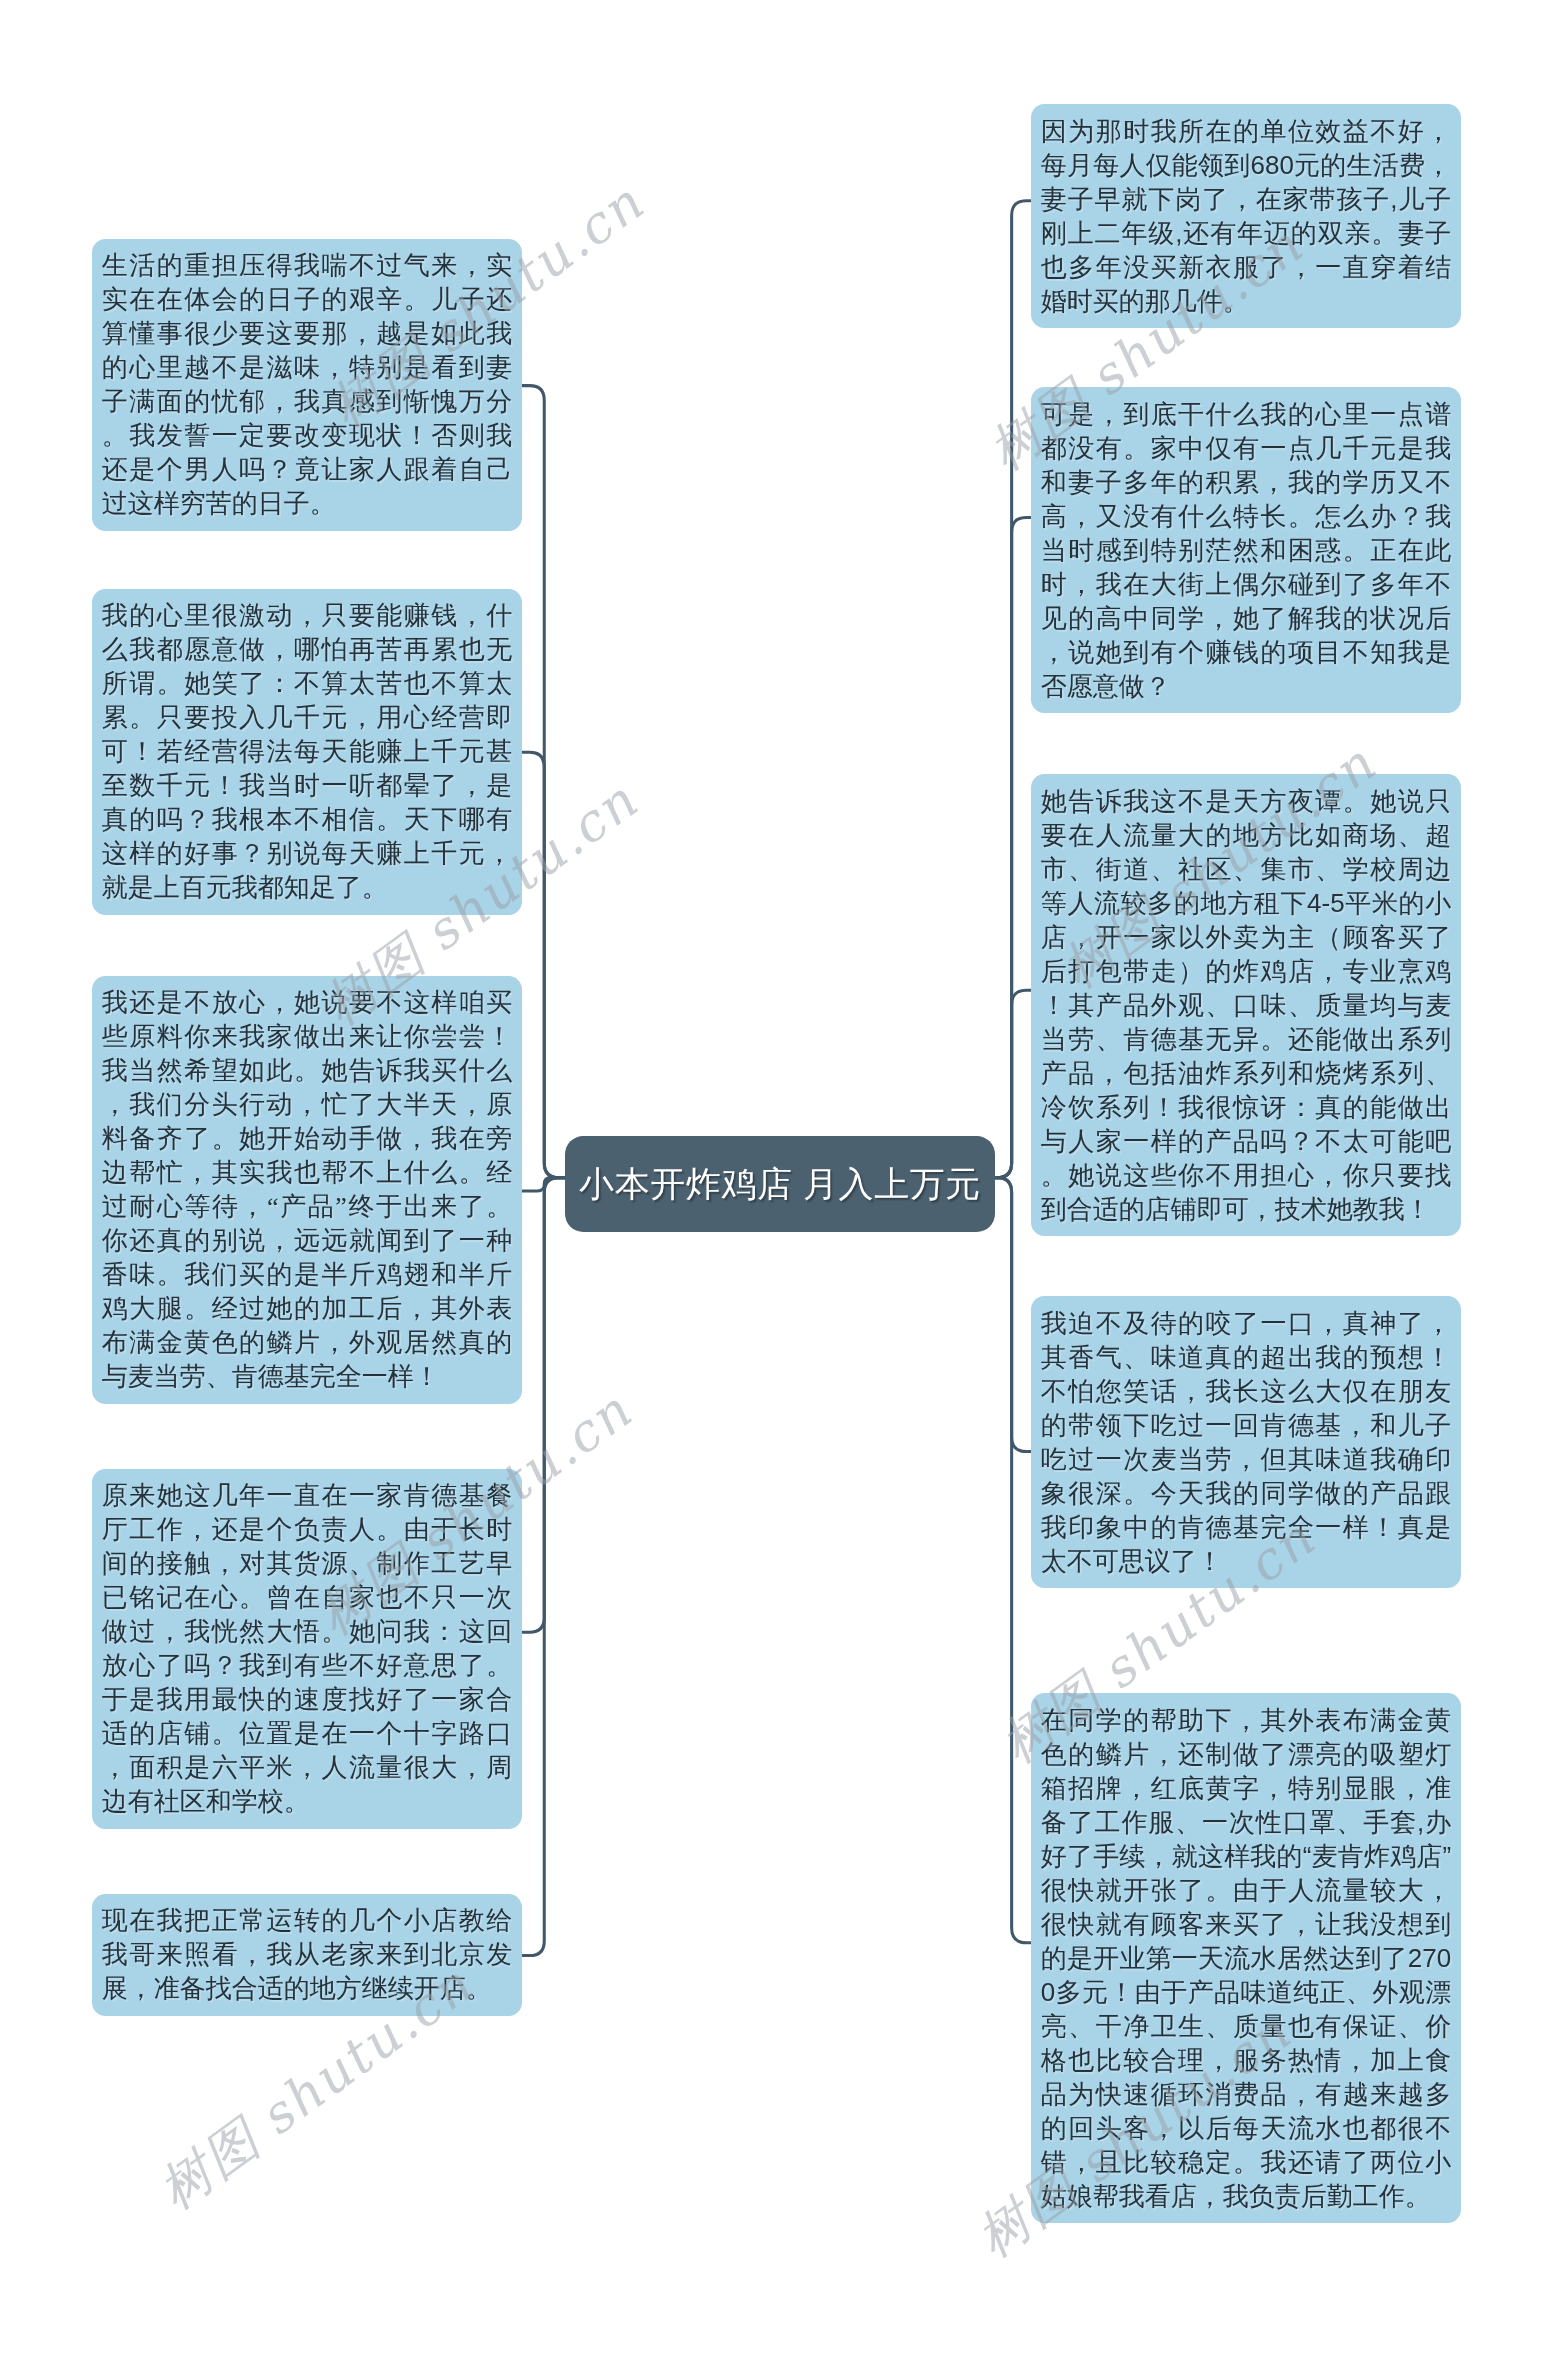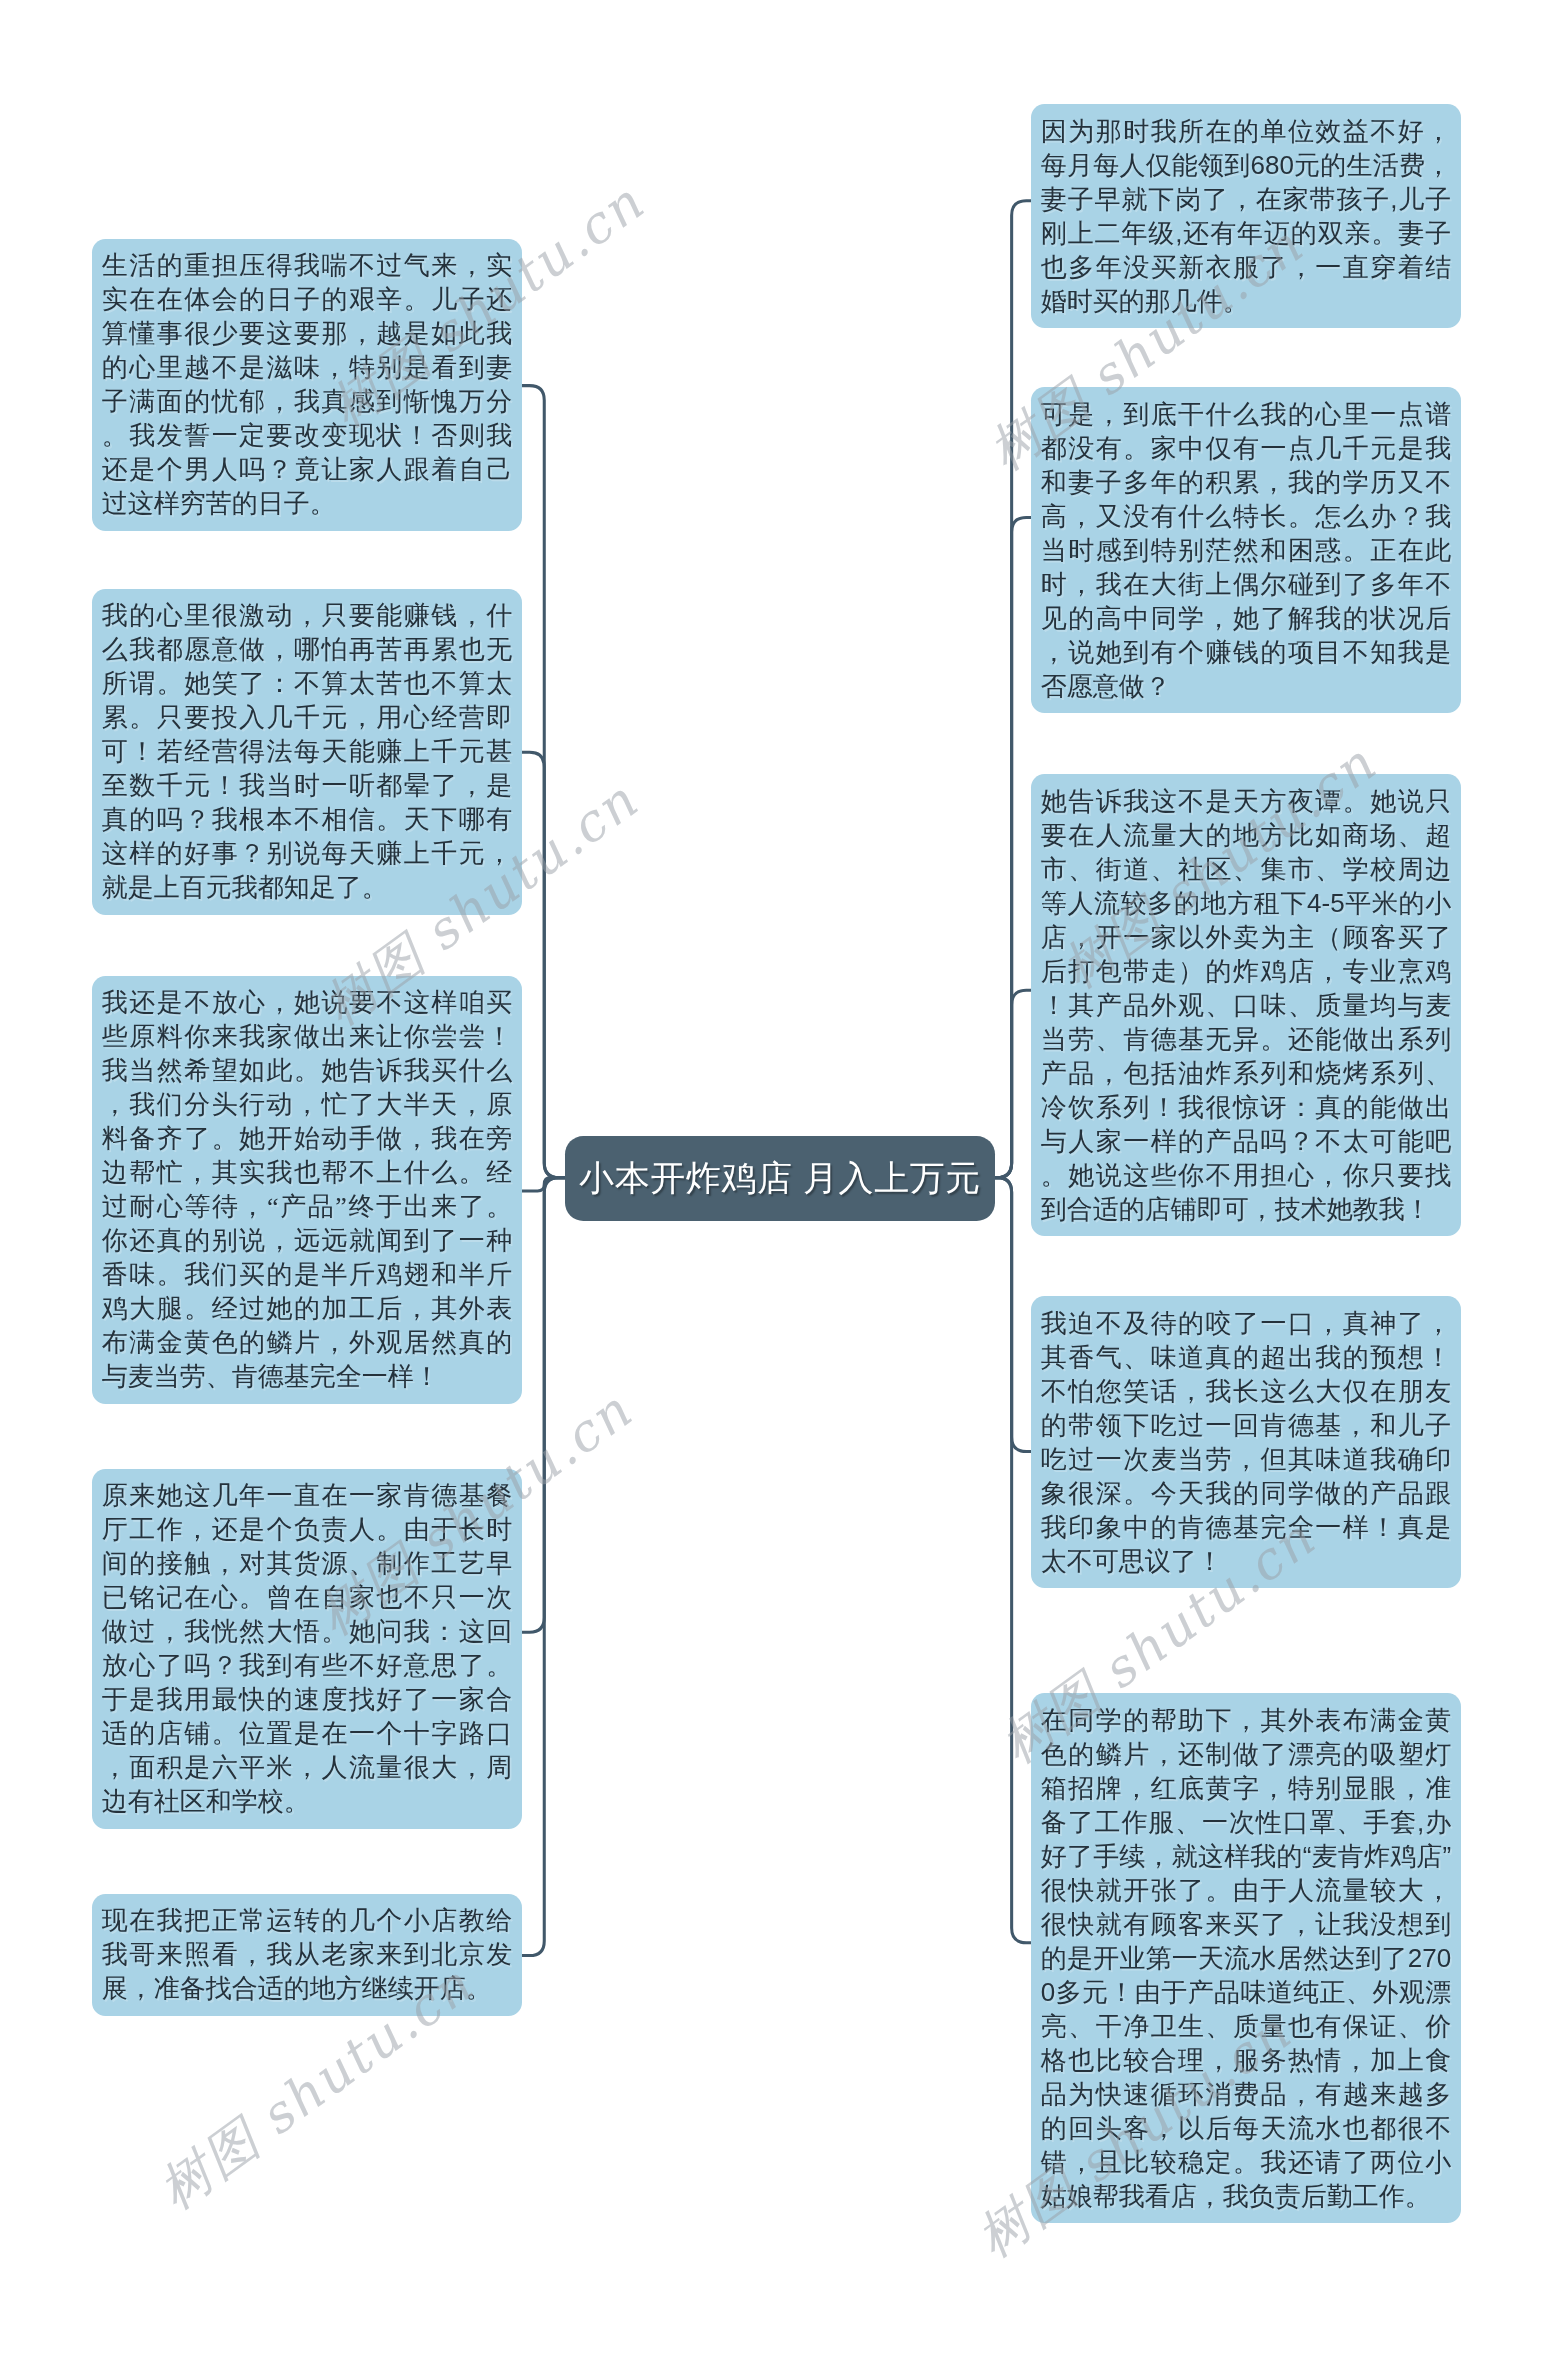--- a/index.html
+++ b/index.html
@@ -44,21 +44,21 @@
     z-index:2;
     text-shadow:1.8px 1.8px 0 rgba(255,255,255,0.22);
   }
   .box.left{left:92px;font-family:Liberation Serif, serif;}
   .box.right{left:1031px;margin-top:16px;}
   #center-node{
     position:absolute;
     left:565px;
     top:1136px;
     width:430px;
-    height:85px;
+    height:96px;
     box-sizing:border-box;
     background:var(--node-fill);
     border-radius:18.3px;
     color:var(--node-text);
     font-size:35px;
     letter-spacing:0.6px;
     display:flex;
     align-items:center;
     justify-content:center;
     white-space:nowrap;

